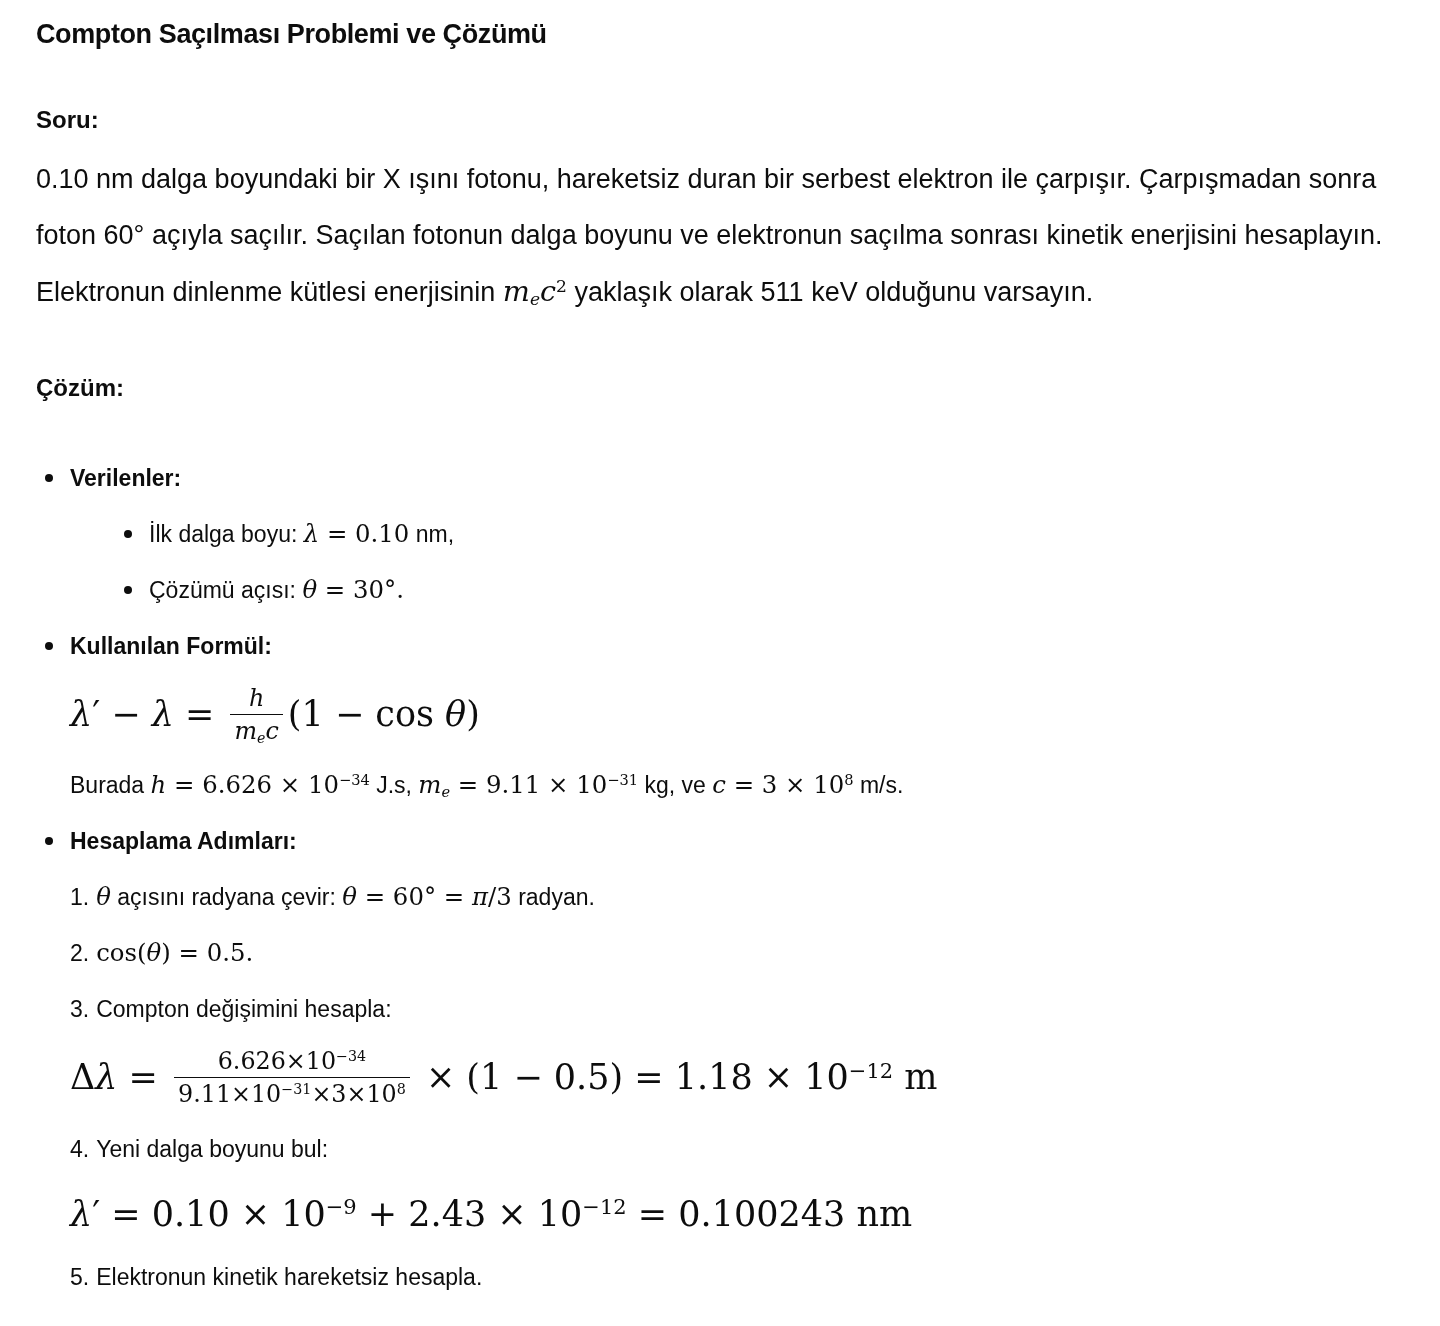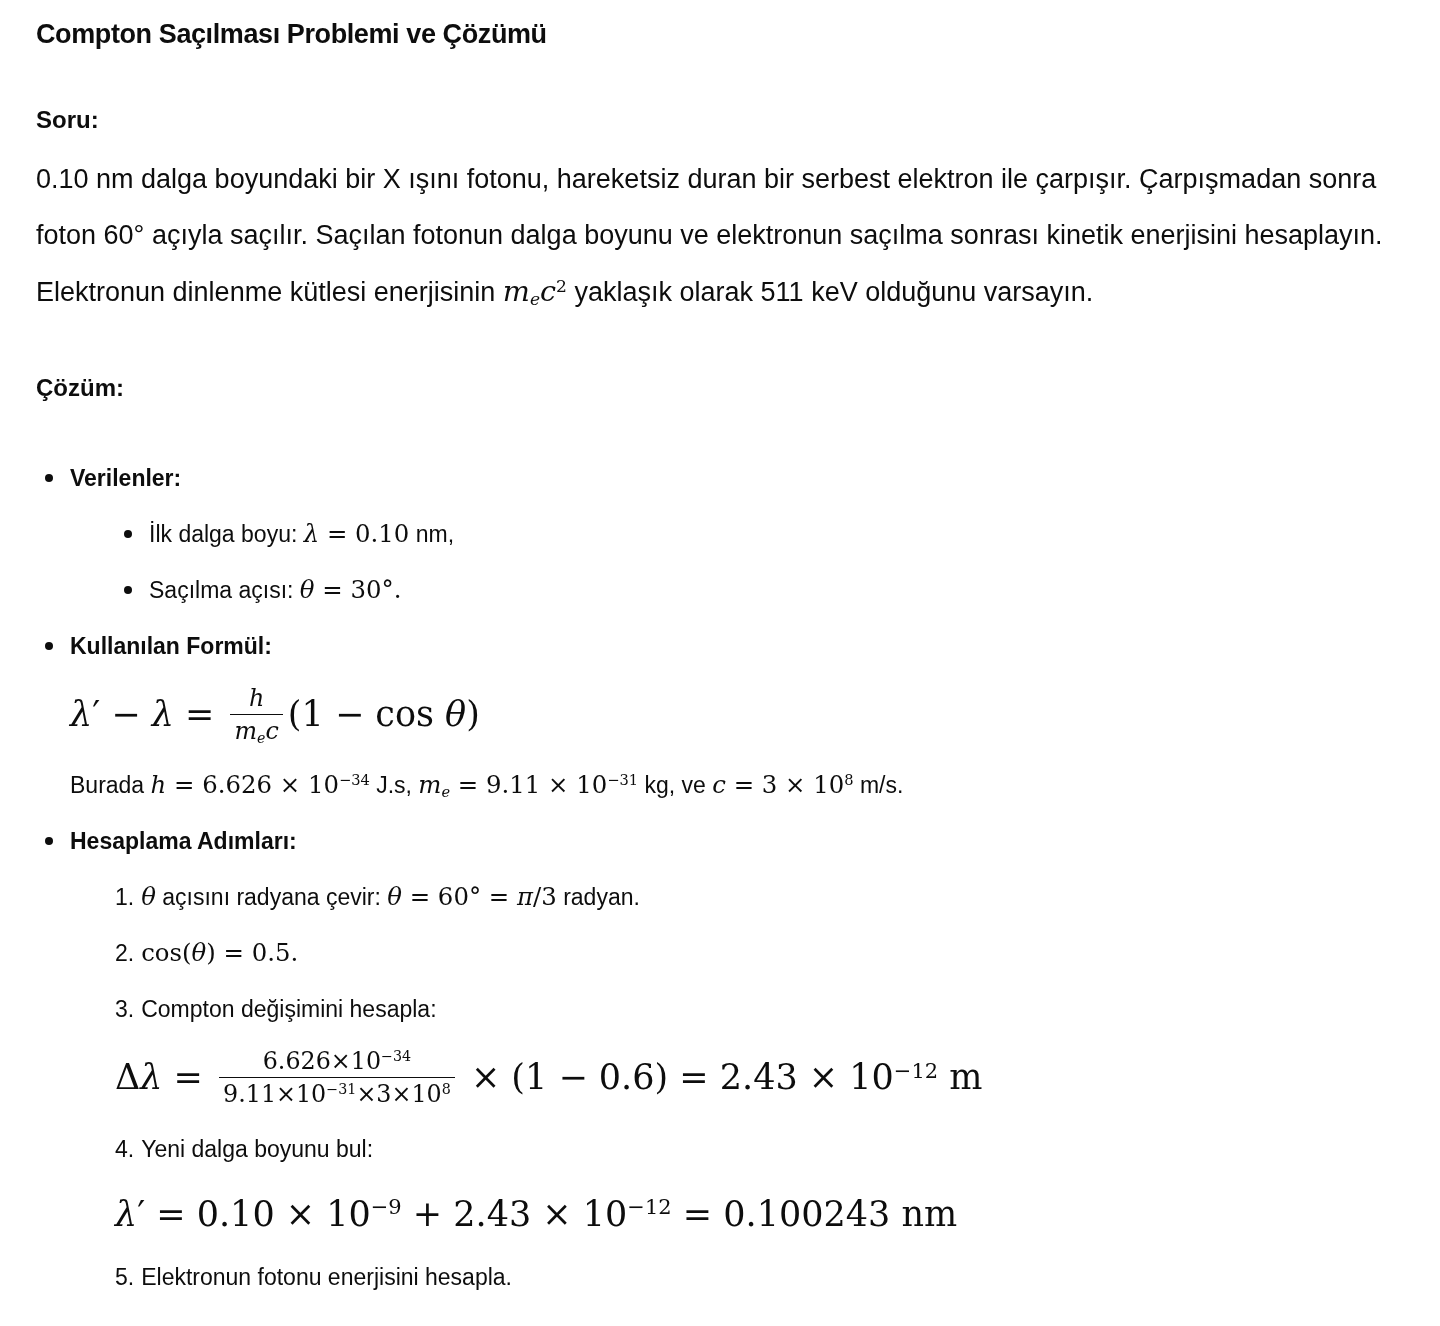--- a/index.html
+++ b/index.html
@@ -69,21 +69,21 @@
     width: 8px; height: 8px;
     border-radius: 50%;
     background: #0d0d0d;
     margin: 24px 17px 0 0;
     flex: 0 0 auto;
   }
   .l1 { padding-left: 9px; }
   .ul2 { margin-left: 54px; }
   .bold { font-weight: 700; }
 
-  .ol { margin-left: 45px; }
+  .ol { }
   .step { line-height: 56px; }
   .step-num { margin-right: 7px; }
 
   .bottom-line {
     position: absolute;
     left: 95px;
     right: 0;
     bottom: 0;
     height: 5px;
   }
@@ -107,21 +107,21 @@
       <span class="dot"></span>
       <div class="li-body">
         <span class="bold">Verilenler:</span>
         <div class="ul2">
           <div class="li">
             <span class="dot"></span>
             <div class="li-body"><span class="seg-text">İlk dalga boyu: </span><span class="m seg-math"><span class="m-i">λ</span><span class="m-n"> = 0.10</span></span><span class="seg-text"> nm,</span></div>
           </div>
           <div class="li">
             <span class="dot"></span>
-            <div class="li-body"><span class="seg-text">Saçılma açısı: </span><span class="m seg-math"><span class="m-i">θ</span><span class="m-n"> = 30°.</span></span></div>
+            <div class="li-body"><span class="seg-text">Çözümü açısı: </span><span class="m seg-math"><span class="m-i">θ</span><span class="m-n"> = 30°.</span></span></div>
           </div>
         </div>
       </div>
     </div>
 
     <div class="li l1">
       <span class="dot"></span>
       <div class="li-body">
         <span class="bold">Kullanılan Formül:</span>
         <div class="equation m"><span class="m-i">λ</span><span class="m-n">′ − </span><span class="m-i">λ</span><span class="m-n"> = </span><span class="frac">
@@ -140,27 +140,27 @@
 
           <div class="step"><span class="step-num">1.</span><span><span class="m seg-math"><span class="m-i">θ</span></span><span class="seg-text"> açısını radyana çevir: </span><span class="m seg-math"><span class="m-i">θ</span><span class="m-n"> = 60° = </span><span class="m-i">π</span><span class="m-n">/3</span></span><span class="seg-text"> radyan.</span></span></div>
 
           <div class="step"><span class="step-num">2.</span><span><span class="m seg-math"><span class="m-n">cos(</span><span class="m-i">θ</span><span class="m-n">) = 0.5.</span></span></span></div>
 
           <div class="step"><span class="step-num">3.</span><span><span class="seg-text">Compton değişimini hesapla:</span></span></div>
 
           <div class="equation m"><span class="m-n">Δ</span><span class="m-i">λ</span><span class="m-n"> = </span><span class="frac">
                 <span class="fnum"><span class="m-n">6.626×10</span><sup class="m-sup">−34</sup></span>
                 <span class="fden"><span class="m-n">9.11×10</span><sup class="m-sup">−31</sup><span class="m-n">×3×10</span><sup class="m-sup">8</sup></span>
-              </span><span class="m-n"> × (1 − 0.6) = 2.43 × 10</span><sup class="m-sup">−12</sup><span class="m-n"> m</span></div>
+              </span><span class="m-n"> × (1 − 0.5) = 1.18 × 10</span><sup class="m-sup">−12</sup><span class="m-n"> m</span></div>
 
           <div class="step"><span class="step-num">4.</span><span><span class="seg-text">Yeni dalga boyunu bul:</span></span></div>
 
           <div class="equation m"><span class="m-i">λ</span><span class="m-n">′</span><span class="m-n"> = 0.10 × 10</span><sup class="m-sup">−9</sup><span class="m-n"> + 2.43 × 10</span><sup class="m-sup">−12</sup><span class="m-n"> = 0.100243 nm</span></div>
 
-          <div class="step"><span class="step-num">5.</span><span><span class="seg-text">Elektronun fotonu enerjisini hesapla.</span></span></div>
+          <div class="step"><span class="step-num">5.</span><span><span class="seg-text">Elektronun kinetik hareketsiz hesapla.</span></span></div>
 
         </div>
       </div>
     </div>
 
   </div>
 
   <div class="bottom-line" style="background: rgb(61, 90, 254);"></div>
 
 </main>

